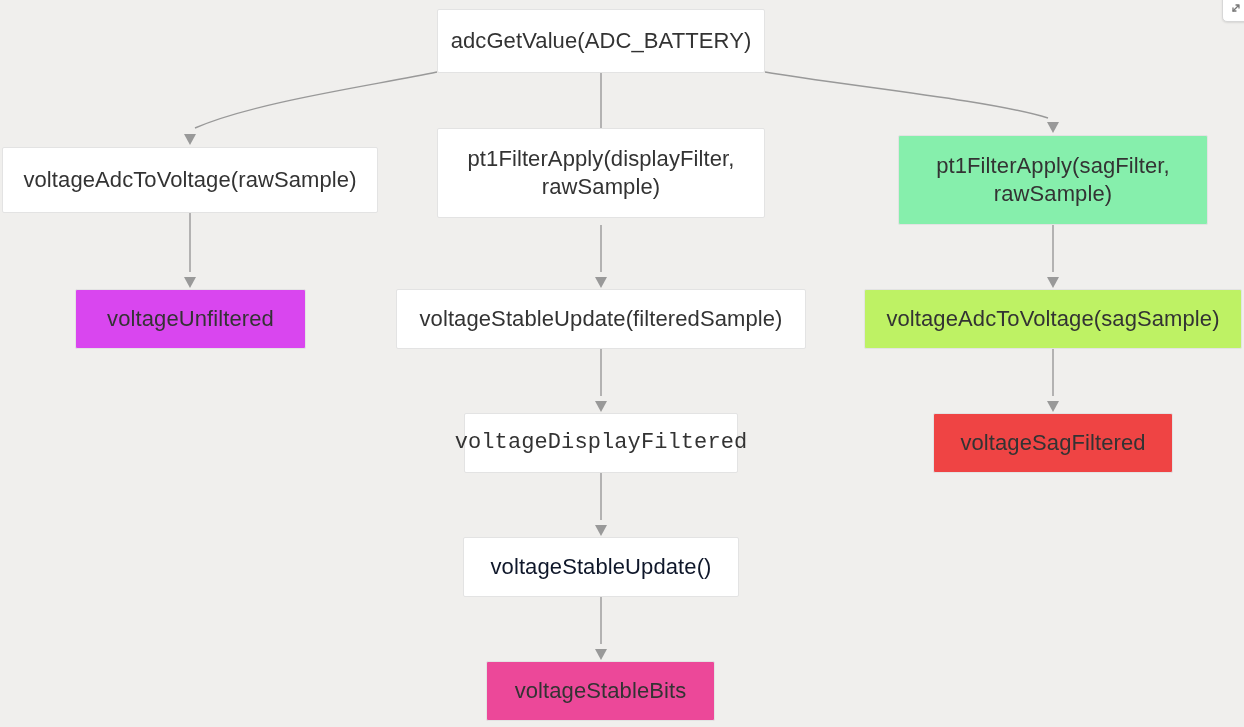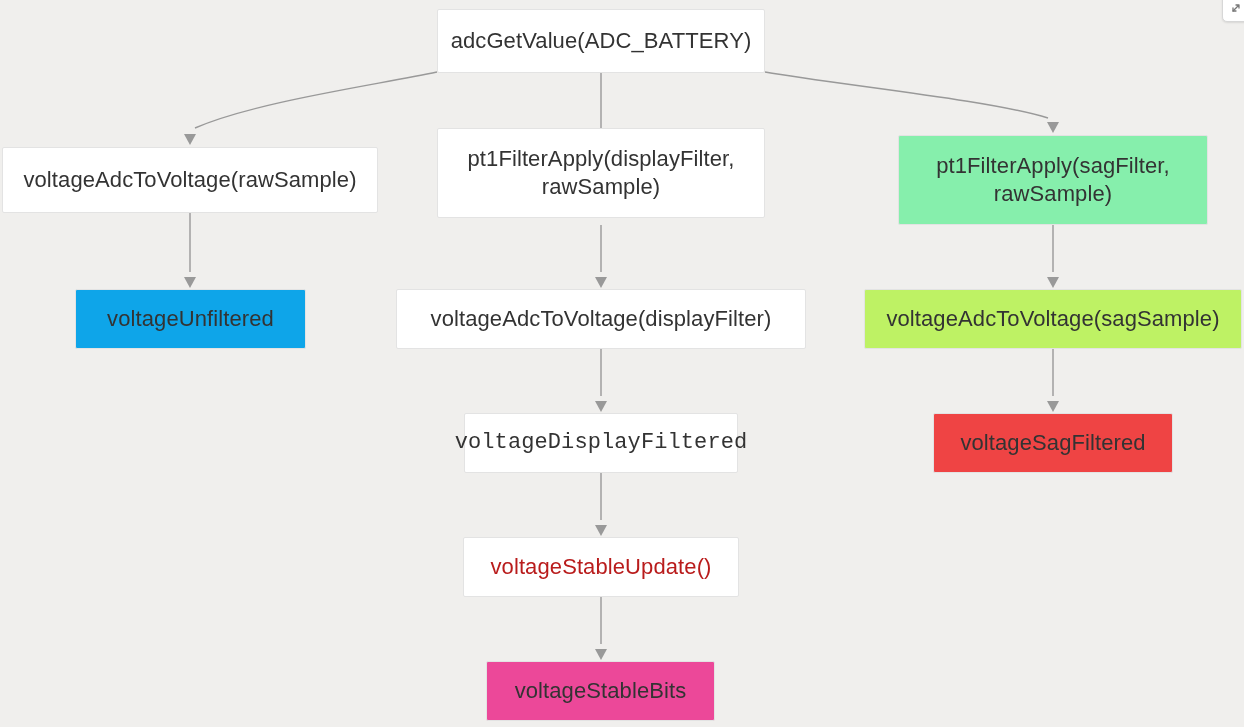--- a/index.html
+++ b/index.html
@@ -109,26 +109,26 @@
         <polygon points="595,649 607,649 601,660" fill="#999999"></polygon>
       </g>
     </svg>
   <div id="nodes">
       <div class="node" style="left: 437px; top: 9px; width: 328px; height: 64px; background: rgb(255, 255, 255); border-color: rgb(227, 227, 227); color: rgb(51, 51, 51);"><span>adcGetValue(ADC_BATTERY)</span></div>
       <div class="node" style="left: 2px; top: 147px; width: 376px; height: 66px; background: rgb(255, 255, 255); border-color: rgb(227, 227, 227); color: rgb(51, 51, 51); justify-content: center;"><span>voltageAdcToVoltage(rawSample)</span></div>
       <div class="node" style="left: 437px; top: 128px; width: 328px; height: 90px; background: rgb(255, 255, 255); border-color: rgb(227, 227, 227); color: rgb(51, 51, 51);"><span>pt1FilterApply(displayFilter,
 rawSample)</span></div>
       <div class="node" style="left: 898px; top: 135px; width: 310px; height: 90px; background: #86efac; border-color: rgb(227, 227, 227); color: rgb(51, 51, 51);"><span>pt1FilterApply(sagFilter,
 rawSample)</span></div>
-      <div class="node" style="left: 75px; top: 289px; width: 231px; height: 60px; background: #0ea5e9; border-color: rgb(227, 227, 227); color: rgb(51, 51, 51);"><span>voltageUnfiltered</span></div>
-      <div class="node" style="left: 396px; top: 289px; width: 410px; height: 60px; background: rgb(255, 255, 255); border-color: rgb(227, 227, 227); color: rgb(51, 51, 51);"><span>voltageAdcToVoltage(displayFilter)</span></div>
+      <div class="node" style="left: 75px; top: 289px; width: 231px; height: 60px; background: #d946ef; border-color: rgb(227, 227, 227); color: rgb(51, 51, 51);"><span>voltageUnfiltered</span></div>
+      <div class="node" style="left: 396px; top: 289px; width: 410px; height: 60px; background: rgb(255, 255, 255); border-color: rgb(227, 227, 227); color: rgb(51, 51, 51);"><span>voltageStableUpdate(filteredSample)</span></div>
       <div class="node" style="left: 864px; top: 289px; width: 378px; height: 60px; background: #bef264; border-color: rgb(227, 227, 227); color: rgb(51, 51, 51);"><span>voltageAdcToVoltage(sagSample)</span></div>
       <div class="node" style="left: 464px; top: 413px; width: 274px; height: 60px; background: rgb(255, 255, 255); border-color: rgb(227, 227, 227); color: rgb(51, 51, 51); font-family: Liberation Mono, monospace;"><span>voltageDisplayFiltered</span></div>
       <div class="node" style="left: 933px; top: 413px; width: 240px; height: 60px; background: #ef4444; border-color: rgb(227, 227, 227); color: rgb(51, 51, 51);"><span>voltageSagFiltered</span></div>
-      <div class="node" style="left: 463px; top: 537px; width: 276px; height: 60px; background: rgb(255, 255, 255); border-color: rgb(227, 227, 227); color: #b91c1c;"><span>voltageStableUpdate()</span></div>
+      <div class="node" style="left: 463px; top: 537px; width: 276px; height: 60px; background: rgb(255, 255, 255); border-color: rgb(227, 227, 227); color: #0f172a;"><span>voltageStableUpdate()</span></div>
       <div class="node" style="left: 486px; top: 661px; width: 229px; height: 60px; background: #ec4899; border-color: rgb(227, 227, 227); color: rgb(51, 51, 51);"><span>voltageStableBits</span></div>
     </div>
 </div>
 
 <div class="corner-btn">
   <svg width="14" height="14" viewBox="0 0 14 14">
     <path d="M4 10 L10 4 M7 4 L10 4 L10 7" stroke="#777777" stroke-width="1.3" fill="none" stroke-linecap="round" stroke-linejoin="round"></path>
     <path d="M4 7 L4 10 L7 10" stroke="#777777" stroke-width="1.3" fill="none" stroke-linecap="round" stroke-linejoin="round"></path>
   </svg>
 </div>

